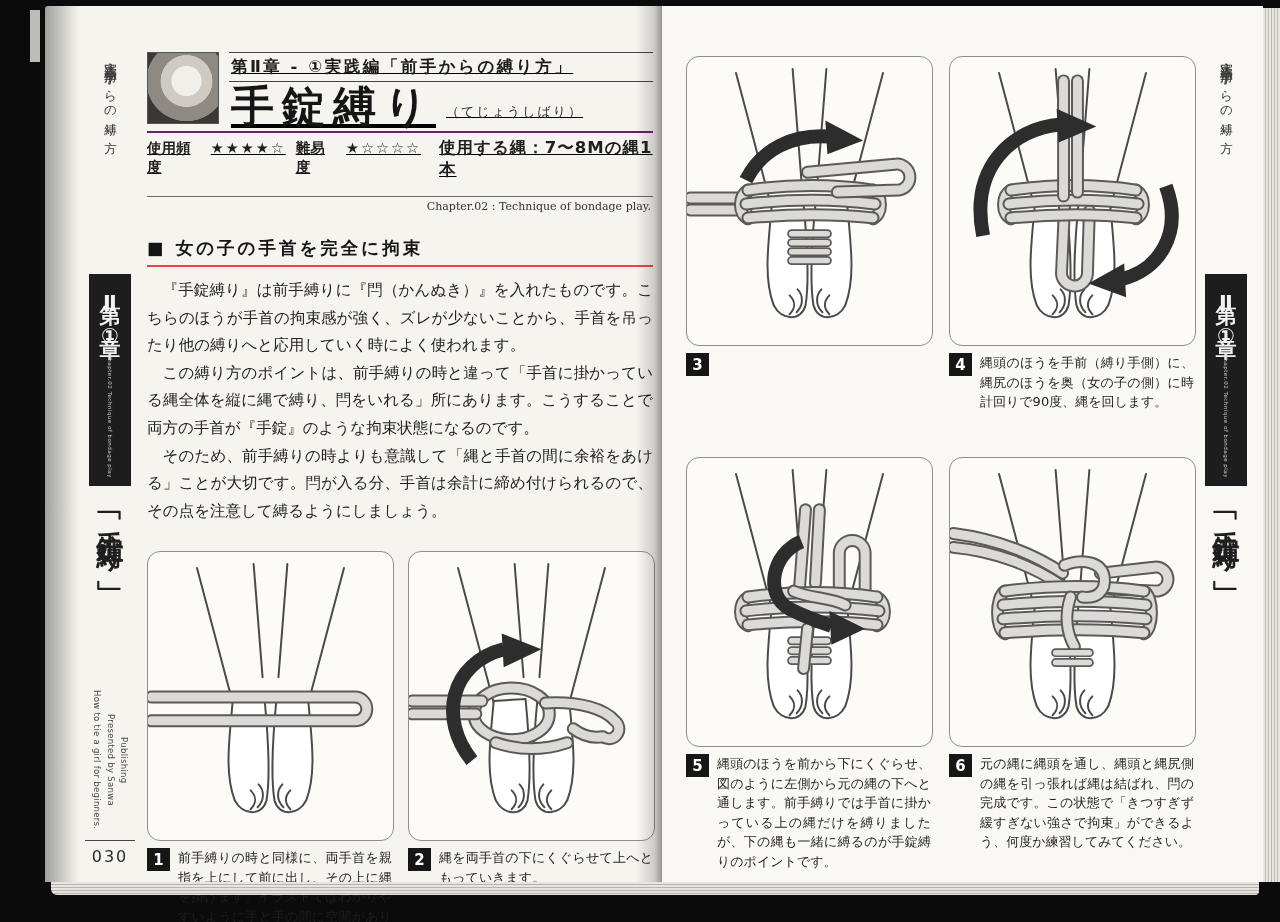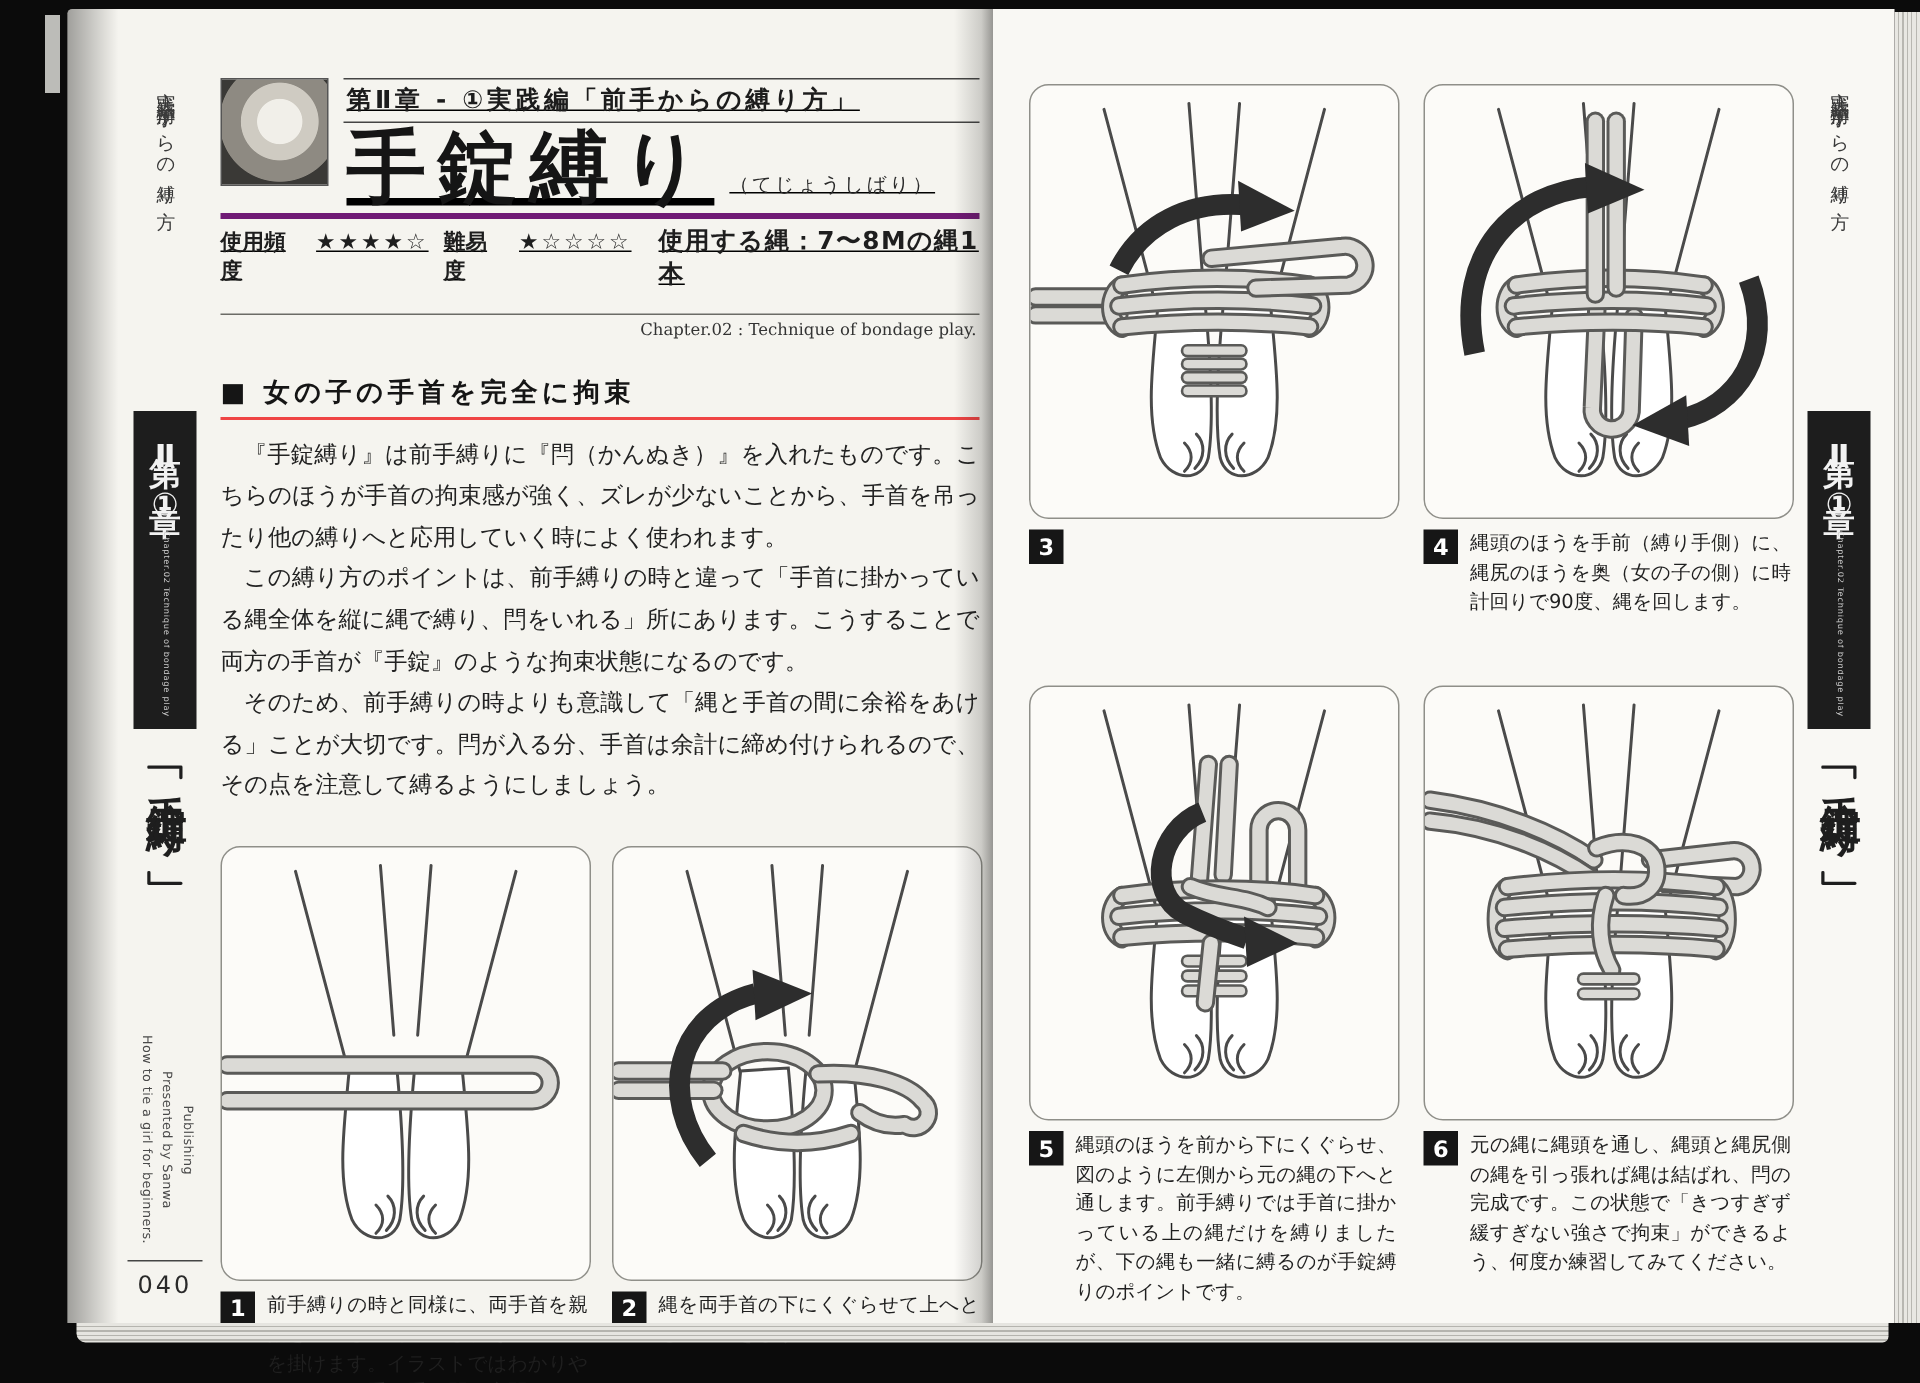--- a/index.html
+++ b/index.html
@@ -58,24 +58,24 @@
   .content-l{position:absolute;left:102px;top:46px;width:506px;}
   .hdr{position:relative;border-bottom:1px solid #6b6b66;padding-bottom:12px;text-decoration:underline;}
   .hdr-row{display:flex;align-items:flex-start;}
   .thumb{width:70px;height:70px;flex:0 0 70px;margin-right:10px;
     background:radial-gradient(circle at 55% 40%, #f1efe9 0 26%, #cfcbc2 27% 45%, #8e8a82 46% 70%, #3a3936 71% 100%);
     border:1px solid #555;}
   .hdr-main{flex:1;}
   .chapter-line{border-top:1.5px solid #444;border-bottom:1.5px solid #444;
     font-size:16.5px;font-weight:bold;letter-spacing:2.5px;padding:3px 2px;color:#1c1c1c;}
   .title-row{display:flex;align-items:flex-end;gap:10px;padding:2px 0 0 2px;}
-  .big-title{font-size:53px;font-weight:900;letter-spacing:8px;color:#151515;line-height:1.05;}
+  .big-title{font-size:43px;font-weight:900;letter-spacing:8px;color:#151515;line-height:1.05;}
   .reading{font-size:13px;color:#2a2a2a;padding-bottom:8px;letter-spacing:2px;}
   .stats-row{display:flex;align-items:baseline;gap:10px;font-size:14.5px;color:#1e1e1e;
-    border-top:4px solid #701a75;margin-top:2px;padding:4px 0 3px;}
+    border-top:2px solid #701a75;margin-top:2px;padding:4px 0 3px;}
   .stats-row .lbl{font-weight:bold;}
   .stats-row .stars{letter-spacing:2px;}
   .rope-info{font-weight:bold;font-size:16.5px;letter-spacing:1px;margin-left:8px;}
   .chapter-en{text-align:right;font-family:"DejaVu Serif","Liberation Serif",serif;
     font-size:11px;color:#333;padding:3px 2px 1px;}
   .section-head{margin-top:22px;font-size:17.5px;font-weight:bold;letter-spacing:3px;
     color:#151515;border-bottom:2px solid #ef4444;padding-bottom:5px;}
   .body-text{margin-top:10px;font-size:15.5px;line-height:1.78;color:#222;text-align:justify;}
   .body-text p{margin:0;text-indent:1em;}
   
@@ -135,21 +135,21 @@
     <div class="margin-col ml">
       <div class="m-series">実践編・前手からの縛り方</div>
       <div class="chapter-box">
         <span class="cb-main">第Ⅱ章①</span>
         <span class="cb-sub">Chapter.02 Technique of bondage play</span>
       </div>
       <div class="m-title">「手錠縛り」</div>
       <div class="m-footer">
         <div class="m-english">How to tie a girl for beginners.
 Presented by Sanwa Publishing</div>
-        <div class="page-num">040</div>
+        <div class="page-num">030</div>
       </div>
     </div>
 
     <div class="content-l">
       <div class="hdr">
         <div class="hdr-row">
           <div class="thumb"></div>
           <div class="hdr-main">
             <div class="chapter-line">第Ⅱ章 - ①実践編「前手からの縛り方」</div>
             <div class="title-row">

